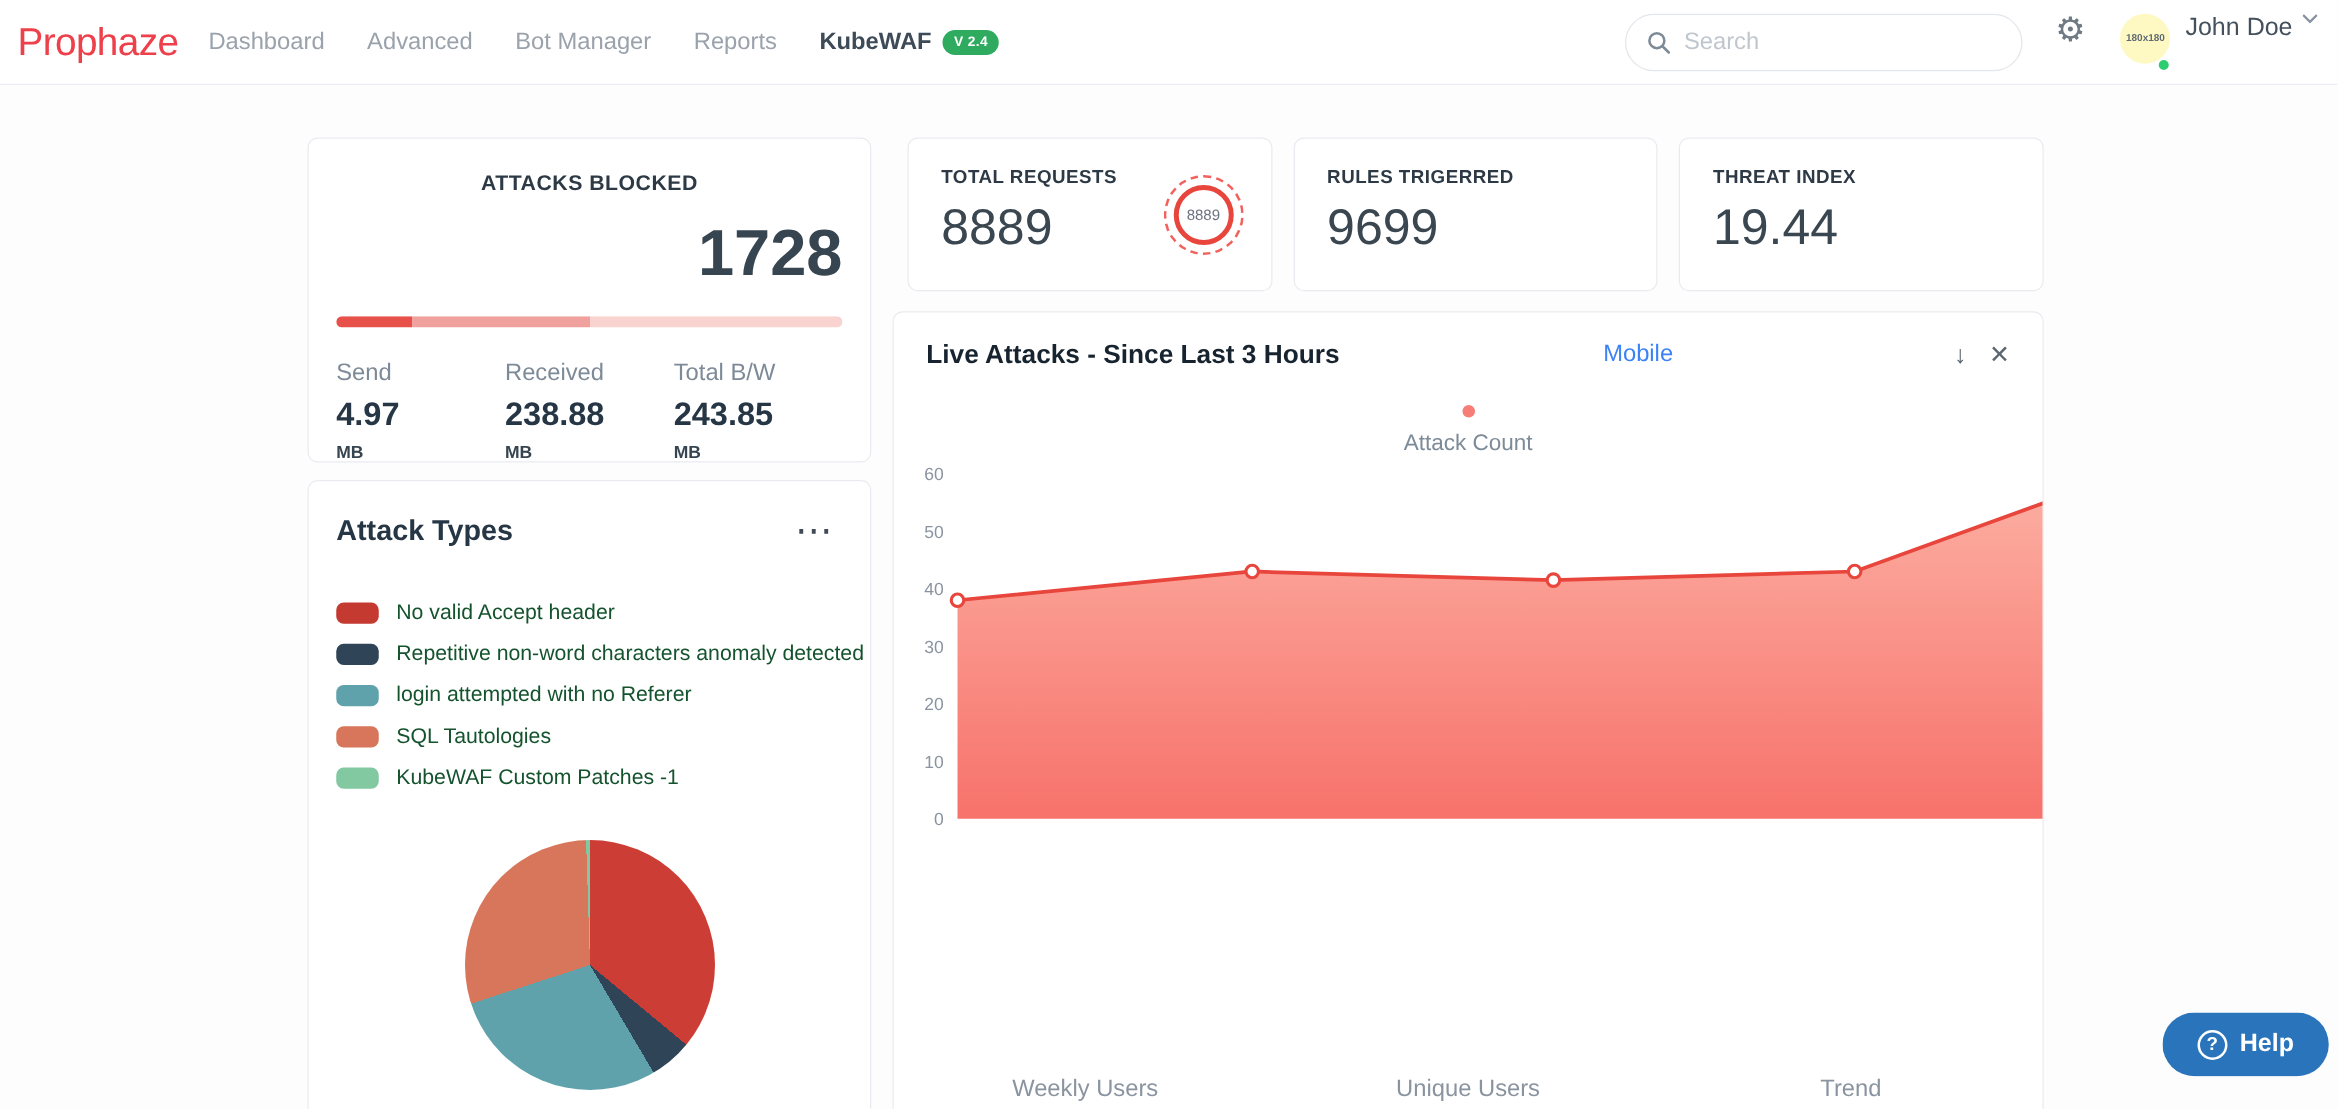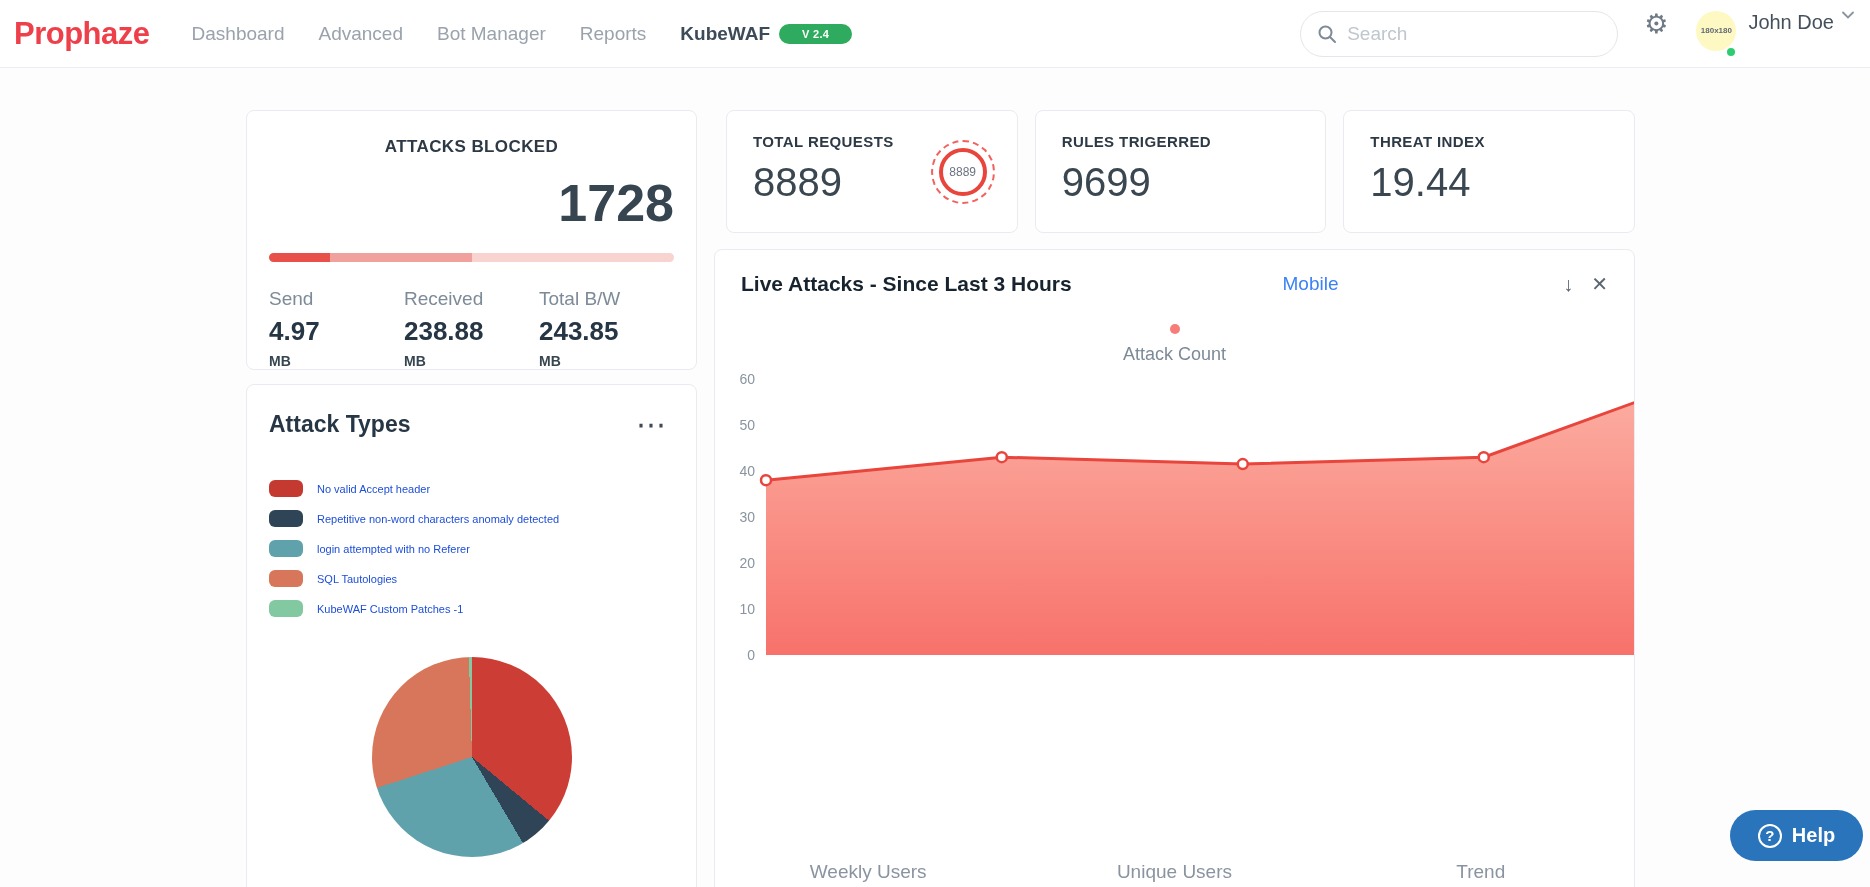--- a/index.html
+++ b/index.html
@@ -1,27 +1,27 @@
 <!DOCTYPE html>
 <html><head>
 <meta charset="utf-8">
 <style>
   * { margin:0; padding:0; box-sizing:border-box; }
   html,body { width:1870px; height:887px; overflow:hidden; background:#fdfdfe;
     font-family:"Liberation Sans", sans-serif; }
   
   .topbar { height:68px; background:#fff; border-bottom:1px solid #ecedf2;
     display:flex; align-items:center; padding:0 16px 0 14px; }
-  .logo { font-size:31px; font-weight:700; color:#ee404b; letter-spacing:-0.5px; margin-right:42px; }
+  .logo { font-size:31px; font-weight:400; color:#ee404b; letter-spacing:-0.5px; margin-right:24px; }
   .nav { display:flex; align-items:center; gap:34px; }
   .nav-item { font-size:19px; color:#9aa2ac; font-weight:500; cursor:pointer;
     display:flex; align-items:center; gap:9px; white-space:nowrap; }
   .nav-item.active { color:#3d4a58; font-weight:600; }
   .vbadge { background:#2eab5f; color:#fff; font-size:11px; font-weight:700;
-    padding:4px 23px; border-radius:10px; letter-spacing:.3px; }
+    padding:4px 9px; border-radius:10px; letter-spacing:.3px; }
   .topbar-right { margin-left:auto; display:flex; }
   .searchbox { width:318px; height:46px; border:1.5px solid #e3e6ea; border-radius:23px;
     display:flex; align-items:center; padding:0 16px; gap:10px; background:#fff; }
   .searchbox input { border:none; outline:none; font-size:19px; color:#55606b; width:100%;
     font-family:"Liberation Sans", sans-serif; background:transparent; }
   .searchbox input::placeholder { color:#c0c6cd; }
   .gear { font-size:27px; color:#6f7a85; margin-left:26px; cursor:pointer; line-height:1; }
   .avatar-wrap { position:relative; margin-left:28px; cursor:pointer; }
   .avatar { width:40px; height:40px; border-radius:50%; background:#fef9c3; display:flex;
     align-items:center; justify-content:center; font-size:8px; color:#5f6a73; font-weight:700; }
@@ -46,21 +46,21 @@
   .bw-value { font-size:26px; font-weight:700; color:#263645; margin-top:6px; }
   .bw-unit { font-size:14px; font-weight:700; color:#36454f; margin-top:6px; }
   
   .at-card { height:560px; padding:26px 22px 0; }
   .at-head { display:flex; align-items:center; justify-content:space-between; }
   .at-title { font-size:23px; font-weight:600; color:#263645; }
   .at-menu { font-size:30px; color:#3f4a55; letter-spacing:2px; line-height:14px; cursor:pointer; padding:0 6px; }
   .legend { margin-top:42px; display:flex; flex-direction:column; gap:13px; }
   .legend-row { display:flex; align-items:center; gap:14px; }
   .swatch { width:34px; height:17px; border-radius:6px; flex:none; }
-  .legend-label { font-size:11px; color:#1d4ed8; white-space:nowrap; }
+  .legend-label { font-size:17px; color:#14532d; white-space:nowrap; }
   .pie { width:200px; height:200px; border-radius:50%; margin:40px auto 0; }
   
   .stat-row { display:flex; gap:17px;margin-left:12px; }
   .stat-card { flex:1; height:123px; padding:22px 26px; position:relative; }
   .stat-label { font-size:15px; font-weight:600; color:#2d3a46; letter-spacing:.4px; }
   .stat-value { font-size:40px; font-weight:500; color:#3a4750; margin-top:10px; }
   .ring-badge { position:absolute; right:22px; top:50%; transform:translateY(-50%);
     width:64px; height:64px; border:2px dashed #f2615c; border-radius:50%;
     display:flex; align-items:center; justify-content:center; }
   .ring-inner { width:48px; height:48px; border:4px solid #e8453c; border-radius:50%;

